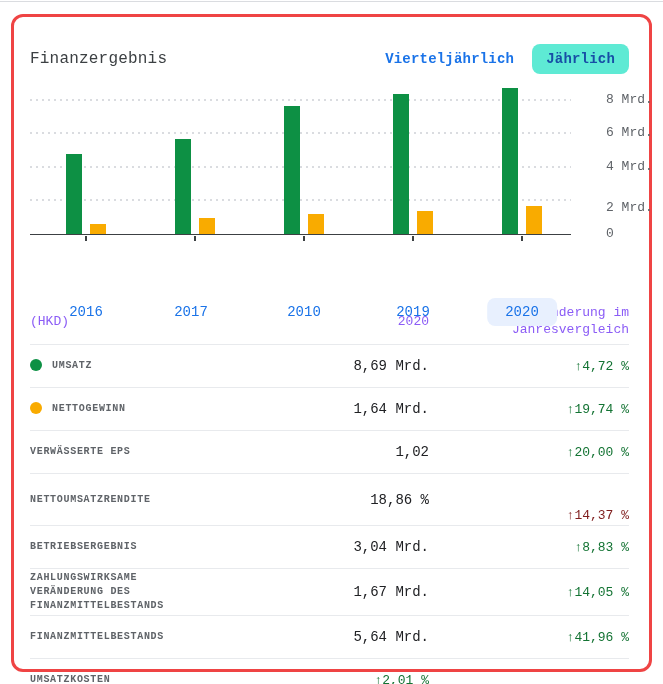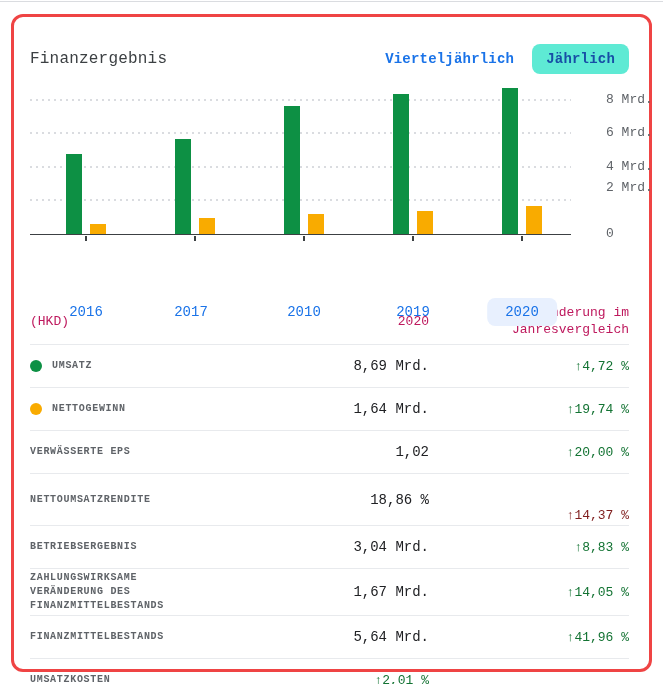--- a/index.html
+++ b/index.html
@@ -58,27 +58,27 @@
     height:28px; line-height:28px; padding:0 18px; border-radius:8px;margin-top:44px;
   }
   .year-btn.selected { background:#e8f0fe; }
 
   
   .fin-table { margin-top:16px; }
   .t-header, .t-row {
     display:grid; grid-template-columns:1fr 190px 200px; align-items:center;
     border-bottom:1px solid #e8eaed;
   }
-  .t-header { height:46px; font-size:13px; color:#be185d; }
+  .t-header { height:46px; font-size:13px; color:#8b5cf6; }
   .col-value { text-align:right; }
   .col-change { text-align:right; }
   .t-header .col-change { justify-self:end; width:150px; line-height:17px; }
 
   .t-row { min-height:38px; padding:2px 0; cursor:default; }
-  .r-label { display:flex; align-items:center; }
+  .r-label { display:flex; }
   .dot { width:12px; height:12px; border-radius:50%; margin-right:10px; flex:none; }
   .lbl {
     max-width:172px; font-size:10px; font-weight:bold; letter-spacing:0.7px;
     color:#5f6368; line-height:14px;
   }
   .r-value { font-size:14px; color:#202124; }
   .r-change { font-size:13px; }
 </style>
 </head>
 <body>
@@ -110,21 +110,21 @@
         <div class="bar" style="left: 363px; height: 139.544px; background: rgb(13, 144, 68);"></div>
         <div class="bar" style="left: 387px; height: 23.0331px; background: rgb(249, 171, 0);"></div>
         <div class="bar" style="left: 472px; height: 146.101px; background: rgb(13, 144, 68);"></div>
         <div class="bar" style="left: 496px; height: 27.5725px; background: rgb(249, 171, 0);"></div>
         <div class="axis-line"></div>
       </div>
     <div id="ylabels">
         <span class="ylabel" style="top: 9.5px;">8 Mrd.</span>
         <span class="ylabel" style="top: 43.125px;">6 Mrd.</span>
         <span class="ylabel" style="top: 76.75px;">4 Mrd.</span>
-        <span class="ylabel" style="top: 98px;">2 Mrd.</span>
+        <span class="ylabel" style="top: 118px;">2 Mrd.</span>
         <span class="ylabel" style="top: 144px;">0</span>
       </div>
   </div>
   <div class="ticks" id="ticks">
       <span class="tick" style="left: 55px;"></span>
       <span class="tick" style="left: 164px;"></span>
       <span class="tick" style="left: 273px;"></span>
       <span class="tick" style="left: 382px;"></span>
       <span class="tick" style="left: 491px;"></span>
     </div>

